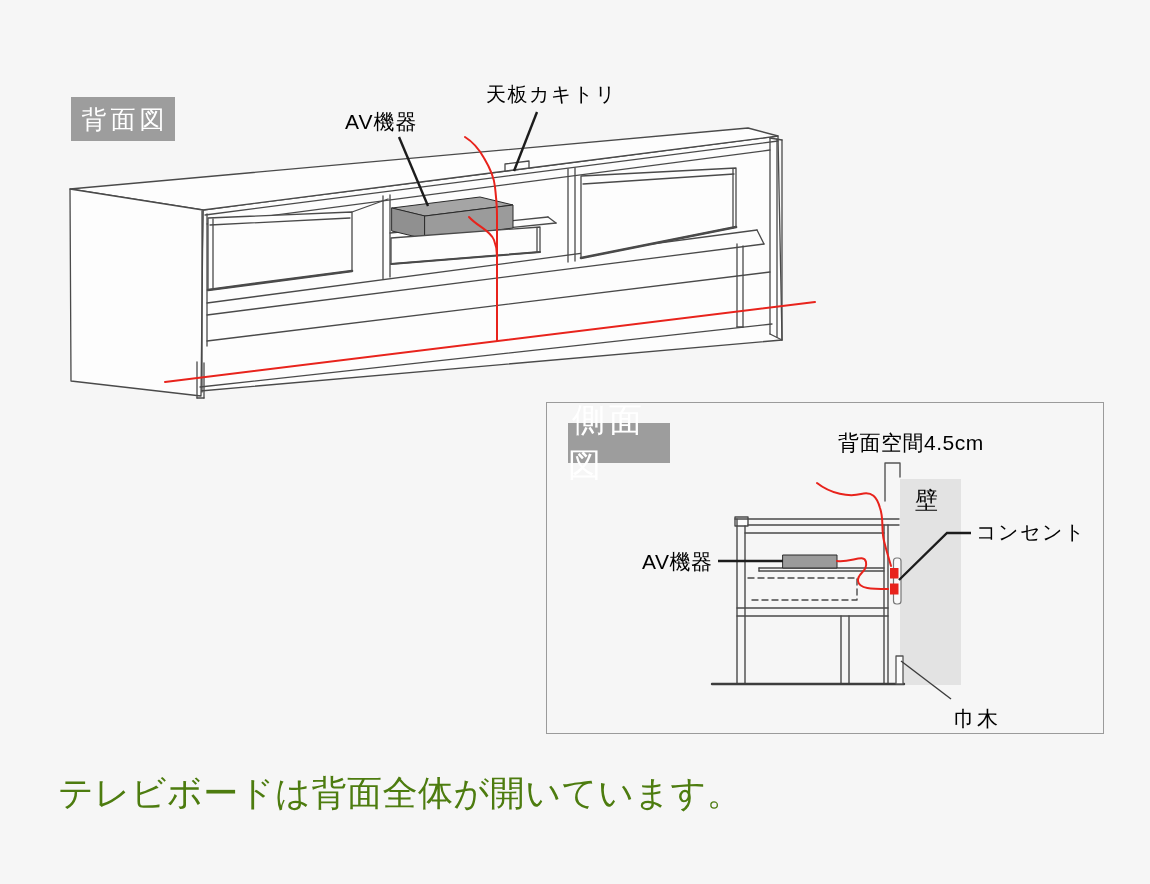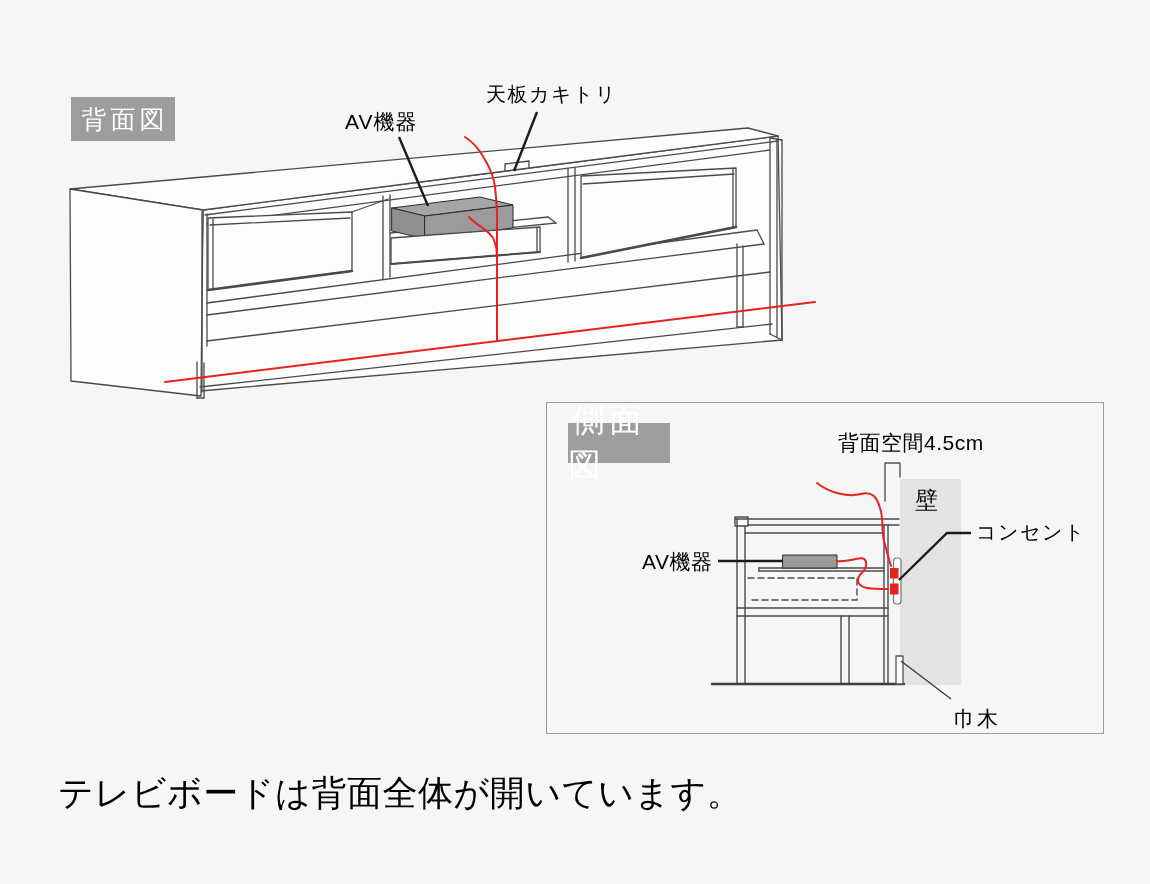--- a/index.html
+++ b/index.html
@@ -30,21 +30,21 @@
   .lbl.outlet{left:976px;top:521px;font-size:20px;letter-spacing:1.5px;}
   .lbl.side-av{left:642px;top:550px;font-size:21px;letter-spacing:0.5px;}
   .lbl.kirjiki{left:954px;top:695px;font-size:21px;letter-spacing:2px;margin-top:12px;}
   .side-box{
     position:absolute;left:546px;top:402px;width:556px;height:330px;
     border:1.5px solid #9b9b9b;
   }
   .caption{
     position:absolute;left:58px;top:769px;
     font-size:35px;line-height:47px;letter-spacing:0.5px;
-    color:#000000;
+    color:#4d7c0f;
   }
 </style>
 </head>
 <body>
 
 <div class="stage">
 
   <svg class="diagram" width="1150" height="884" viewBox="0 0 1150 884">
 
     <g stroke="#4a4a4a" stroke-width="1.3" fill="none" stroke-linejoin="round" stroke-linecap="round">

